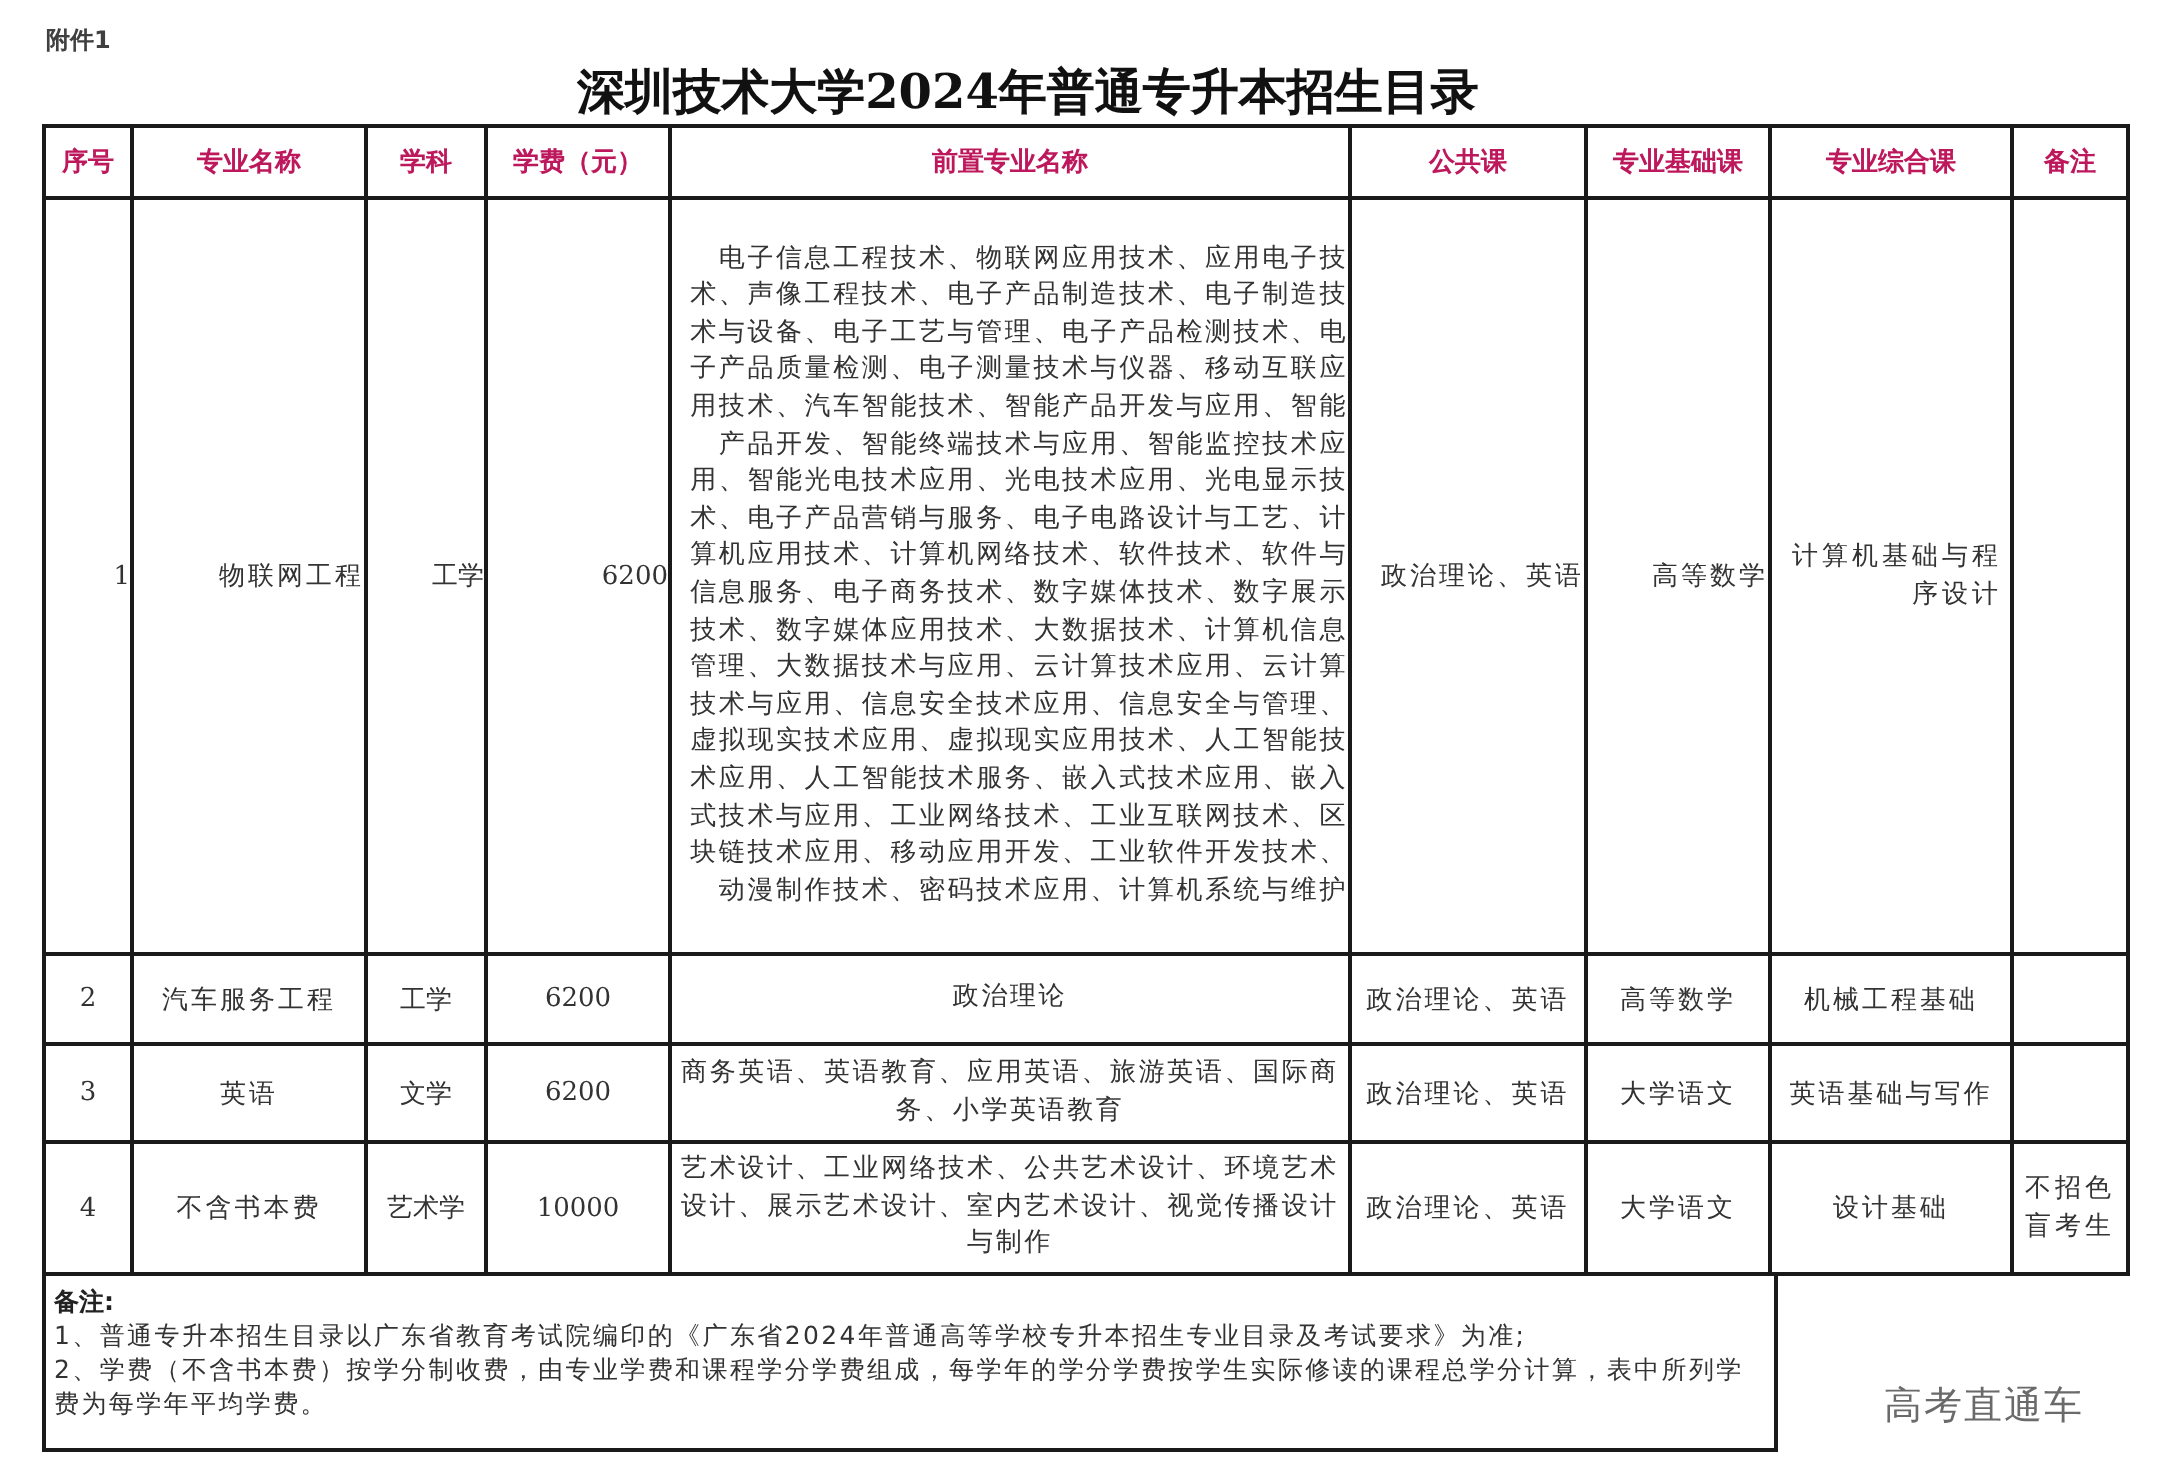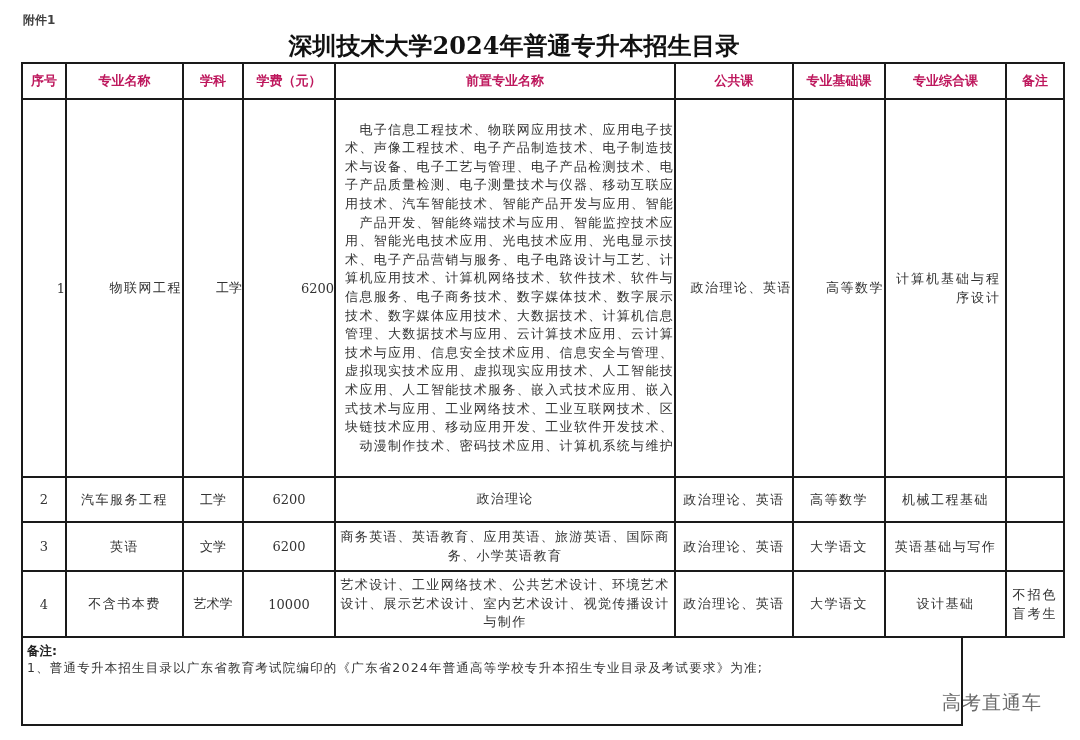--- a/index.html
+++ b/index.html
@@ -13,21 +13,21 @@
            font-size:13px; font-weight:normal; color:#333; }
   table.catalog th { height:34px; font-weight:bold; color:#be185d; font-size:13px; }
   td.num { font-family:"DejaVu Serif", serif; font-size:13px; }
   td.pre { text-align:left; padding:2px 4px 2px 4px; line-height:18.6px; letter-spacing:1.3px; font-size:12.5px; }
   td.sp { letter-spacing:1.5px;border-radius:19px; }
   td.remark { letter-spacing:2px; line-height:19px; }
   tr.r1 td { height:376px;text-align:right; }
   tr.r2 td { height:43px; }
   tr.r3 td { height:47px; }
   tr.r4 td { height:56px; }
-  .notes { position:absolute; left:21px; top:636px; width:942px; height:90px; border:2px solid #1a1a1a; border-top:none;
+  .notes { position:absolute; left:21px; top:636px; width:868px; height:90px; border:2px solid #1a1a1a; border-top:none;
            padding:6px 4px 5px 4px; box-sizing:border-box; font-size:12.5px; color:#333; line-height:17px; letter-spacing:1.2px; }
   .notes .nh { font-weight:bold; color:#222; letter-spacing:0; }
   .watermark { position:absolute; left:942px; top:690px; font-size:19px; color:#6a6a6a; letter-spacing:1px; }
 </style>
 </head>
 <body>
 
 <div class="attach">附件1</div>
 <div class="title">深圳技术大学2024年普通专升本招生目录</div>
 
@@ -98,15 +98,16 @@
     <td class="sp">大学语文</td>
     <td class="sp">设计基础</td>
     <td class="remark" style="padding:4px 4px">不招色盲考生</td>
   </tr>
 </tbody>
   </table>
 
 <div class="notes">
   <div class="nh">备注:</div>
   <div>1、普通专升本招生目录以广东省教育考试院编印的《广东省2024年普通高等学校专升本招生专业目录及考试要求》为准;</div>
+  <div>2、学费（不含书本费）按学分制收费，由专业学费和课程学分学费组成，每学年的学分学费按学生实际修读的课程总学分计算，表中所列学费为每学年平均学费。</div>
 </div>
 
 <div class="watermark">高考直通车</div>
 
 </body></html>

